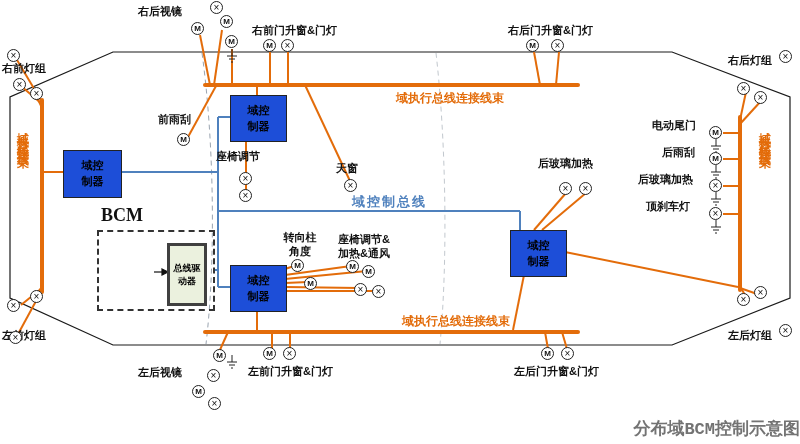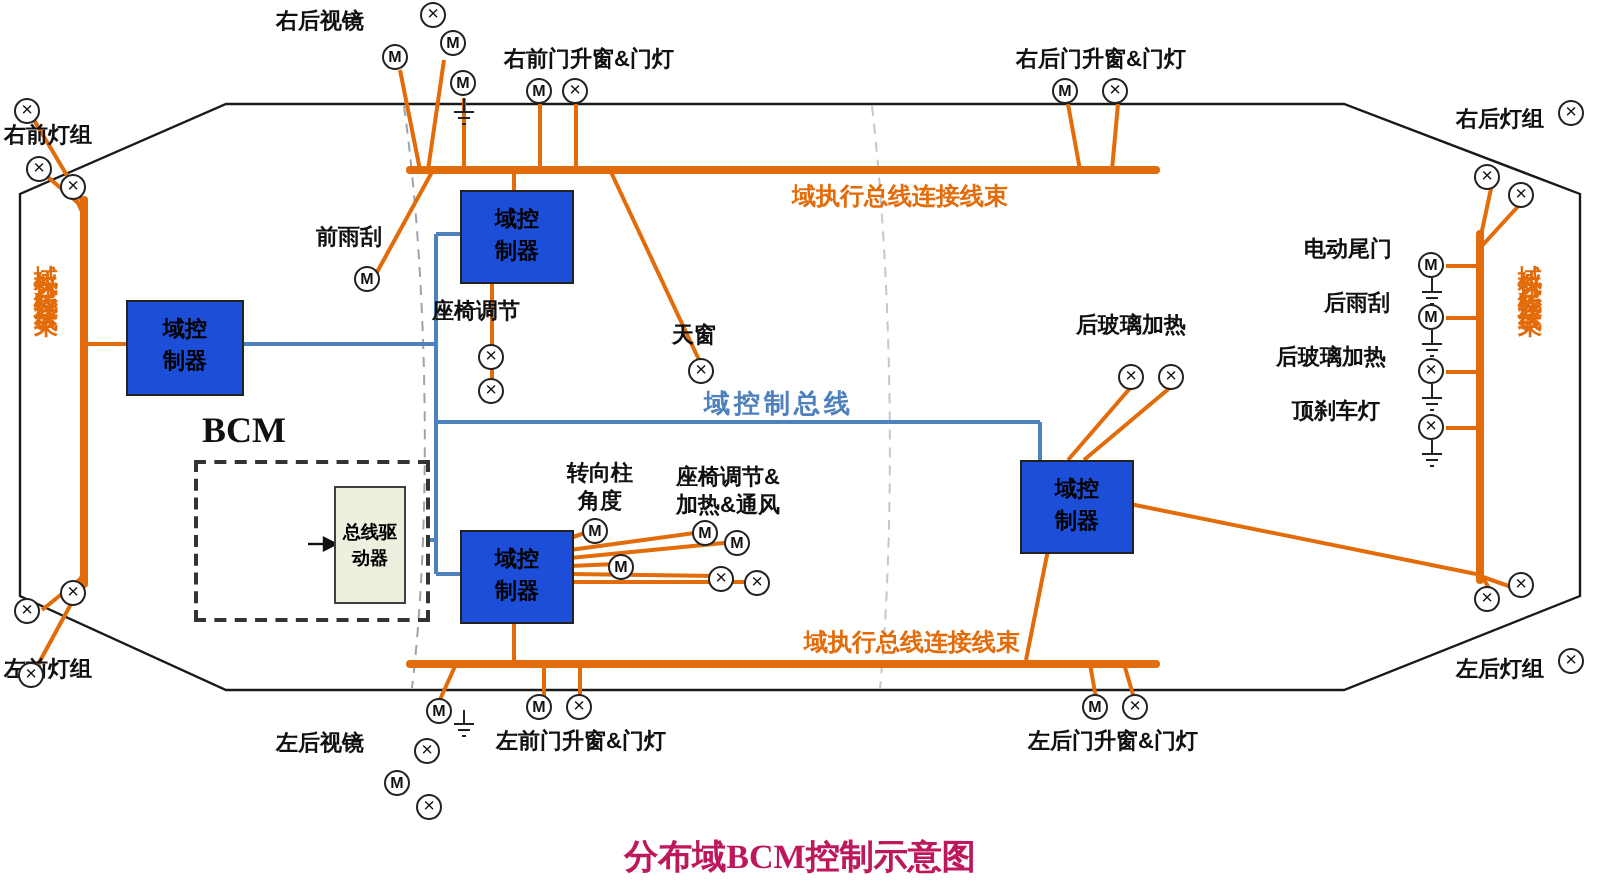--- a/index.html
+++ b/index.html
@@ -20,30 +20,30 @@
               font-size:11px; font-weight:bold; text-align:center; z-index:3; }
   .ctrl-box .inner { display:inline-block; width:24px; line-height:1.45; }
 
   .bcm-dash { position:absolute; left:97px; top:230px; width:114px; height:77px;
               border:2px dashed #333; z-index:2; }
   .bcm-title { position:absolute; left:101px; top:205px; font-family:"Liberation Serif", serif;
                font-size:18px; font-weight:bold; color:#111; }
   .mcu-box, .drv-box { position:absolute; display:flex; align-items:center; justify-content:center;
                        text-align:center; font-size:9px; font-weight:bold; line-height:1.35; z-index:3; }
   .mcu-box { left:106px; top:245px; width:47px; height:53px; background:#C5D9F1; border:1px solid #6f8fb8; }
-  .drv-box { left:167px; top:243px; width:34px; height:57px; background:#EBF1DE; border:1px solid #404040; }
+  .drv-box { left:167px; top:243px; width:34px; height:57px; background:#EBF1DE; border:3px solid #404040; }
 
   .sym { position:absolute; box-sizing:border-box; width:13px; height:13px;
          border:1px solid #222; border-radius:50%; background:#fff; z-index:4;
          display:flex; align-items:center; justify-content:center;
          font-size:8px; font-weight:bold; color:#111; line-height:1; }
   .sym.lamp { font-size:10px; font-weight:normal; }
 
-  .title { position:absolute; left:0; top:417px; width:100%; text-align:center;
-           font-family:Liberation Serif, serif; font-size:17px; font-weight:bold; color:#be185d; }
+  .title { position:absolute; left:0; top:417px; width:100%; text-align:right;
+           font-family:Liberation Mono, monospace; font-size:17px; font-weight:bold; color:#737373; }
 </style>
 </head>
 <body>
 
 <div class="stage">
 
   <svg class="wires" width="800" height="444" viewBox="0 0 800 444">
 
     <polygon points="113,52 672,52 790,97 790,298 672,345 113,345 10,298 10,97" fill="none" stroke="#1a1a1a" stroke-width="1.2"></polygon>
 

